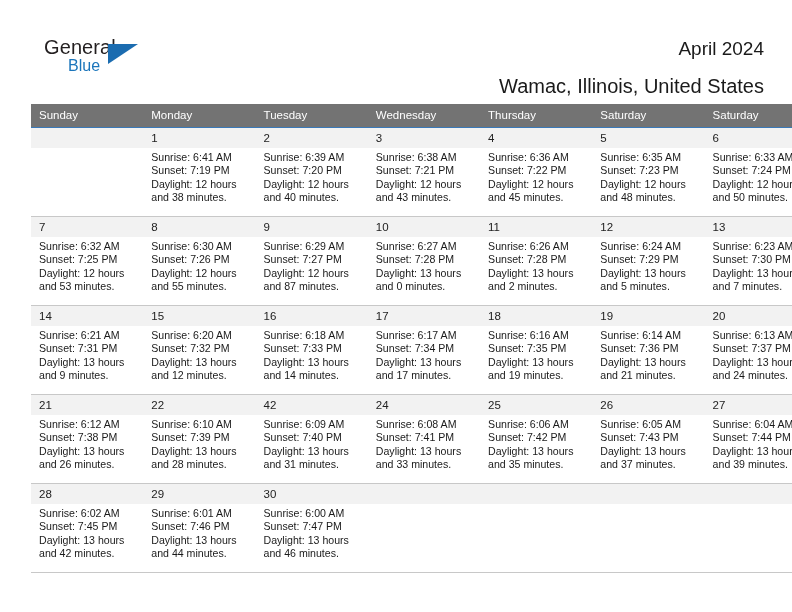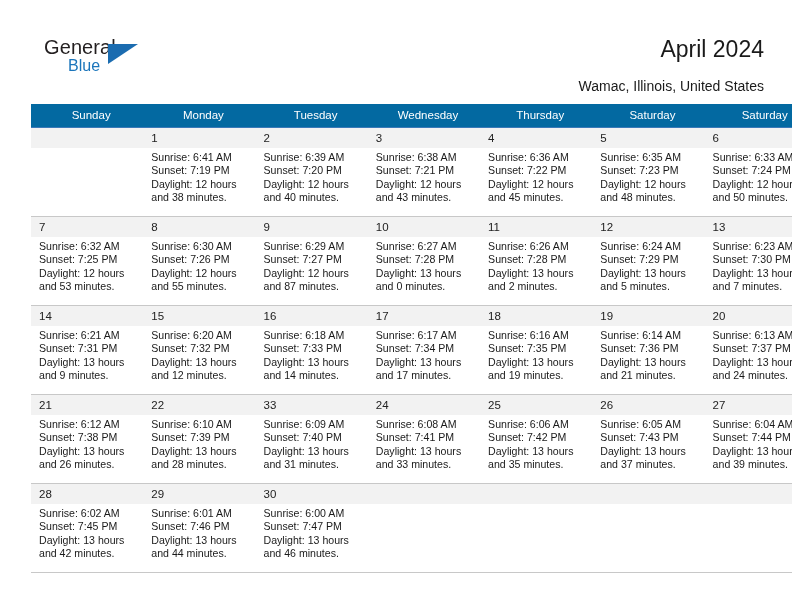--- a/index.html
+++ b/index.html
@@ -62,52 +62,52 @@
     width: 0;
     height: 0;
     border-left: 30px solid #1b6cb0;
     border-bottom: 20px solid transparent;
   }
 
   .title {
     position: absolute;
     right: 36px;
     top: 33px;
-    font-size: 23px;
+    font-size: 19px;
     color: #1a1a1a;
     line-height: 32px;
     white-space: nowrap;
     text-align: right;
   }
   .subtitle {
     position: absolute;
     right: 36px;
     top: 77px;
-    font-size: 14px;
+    font-size: 20px;
     color: #1a1a1a;
     line-height: 18px;
     white-space: nowrap;
     text-align: center;
   }
 
   
   .cal {
     position: absolute;
     left: 31px;
     top: 104px;
     width: 730px;
     border-collapse: collapse;
     table-layout: fixed;
   }
   .cal th {
-    background: #0369a1;
+    background: #737373;
     color: #ffffff;
     font-size: 11.5px;
     font-weight: normal;
-    text-align: center;
+    text-align: left;
     padding: 5px 0 6px 8px;
     border: none;
     width: 104.28px;
   }
   .weekrow > td {
     padding: 0;
     vertical-align: top;
     border-top: 1px solid #3a79b8;
     border-bottom: 1px solid #c8c8c8;
   }
@@ -401,21 +401,21 @@
               <div class="daynum">22</div>
               <div class="dayinfo">
                 <div>Sunrise: 6:10 AM</div>
                 <div>Sunset: 7:39 PM</div>
                 <div class="daylight">Daylight: 13 hours and 28 minutes.</div>
               </div>
             </div>
           </td>
           <td>
             <div class="daycell">
-              <div class="daynum">33</div>
+              <div class="daynum">42</div>
               <div class="dayinfo">
                 <div>Sunrise: 6:09 AM</div>
                 <div>Sunset: 7:40 PM</div>
                 <div class="daylight">Daylight: 13 hours and 31 minutes.</div>
               </div>
             </div>
           </td>
           <td>
             <div class="daycell">
               <div class="daynum">24</div>

